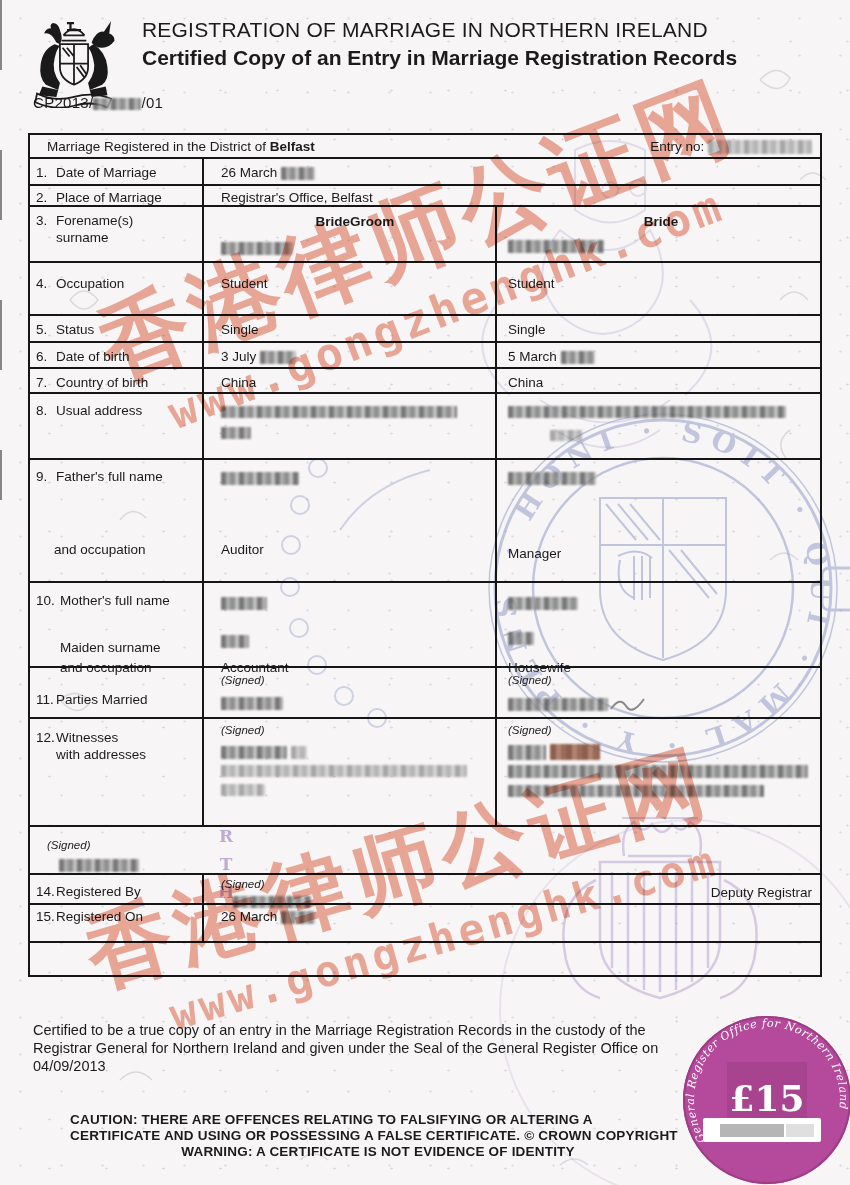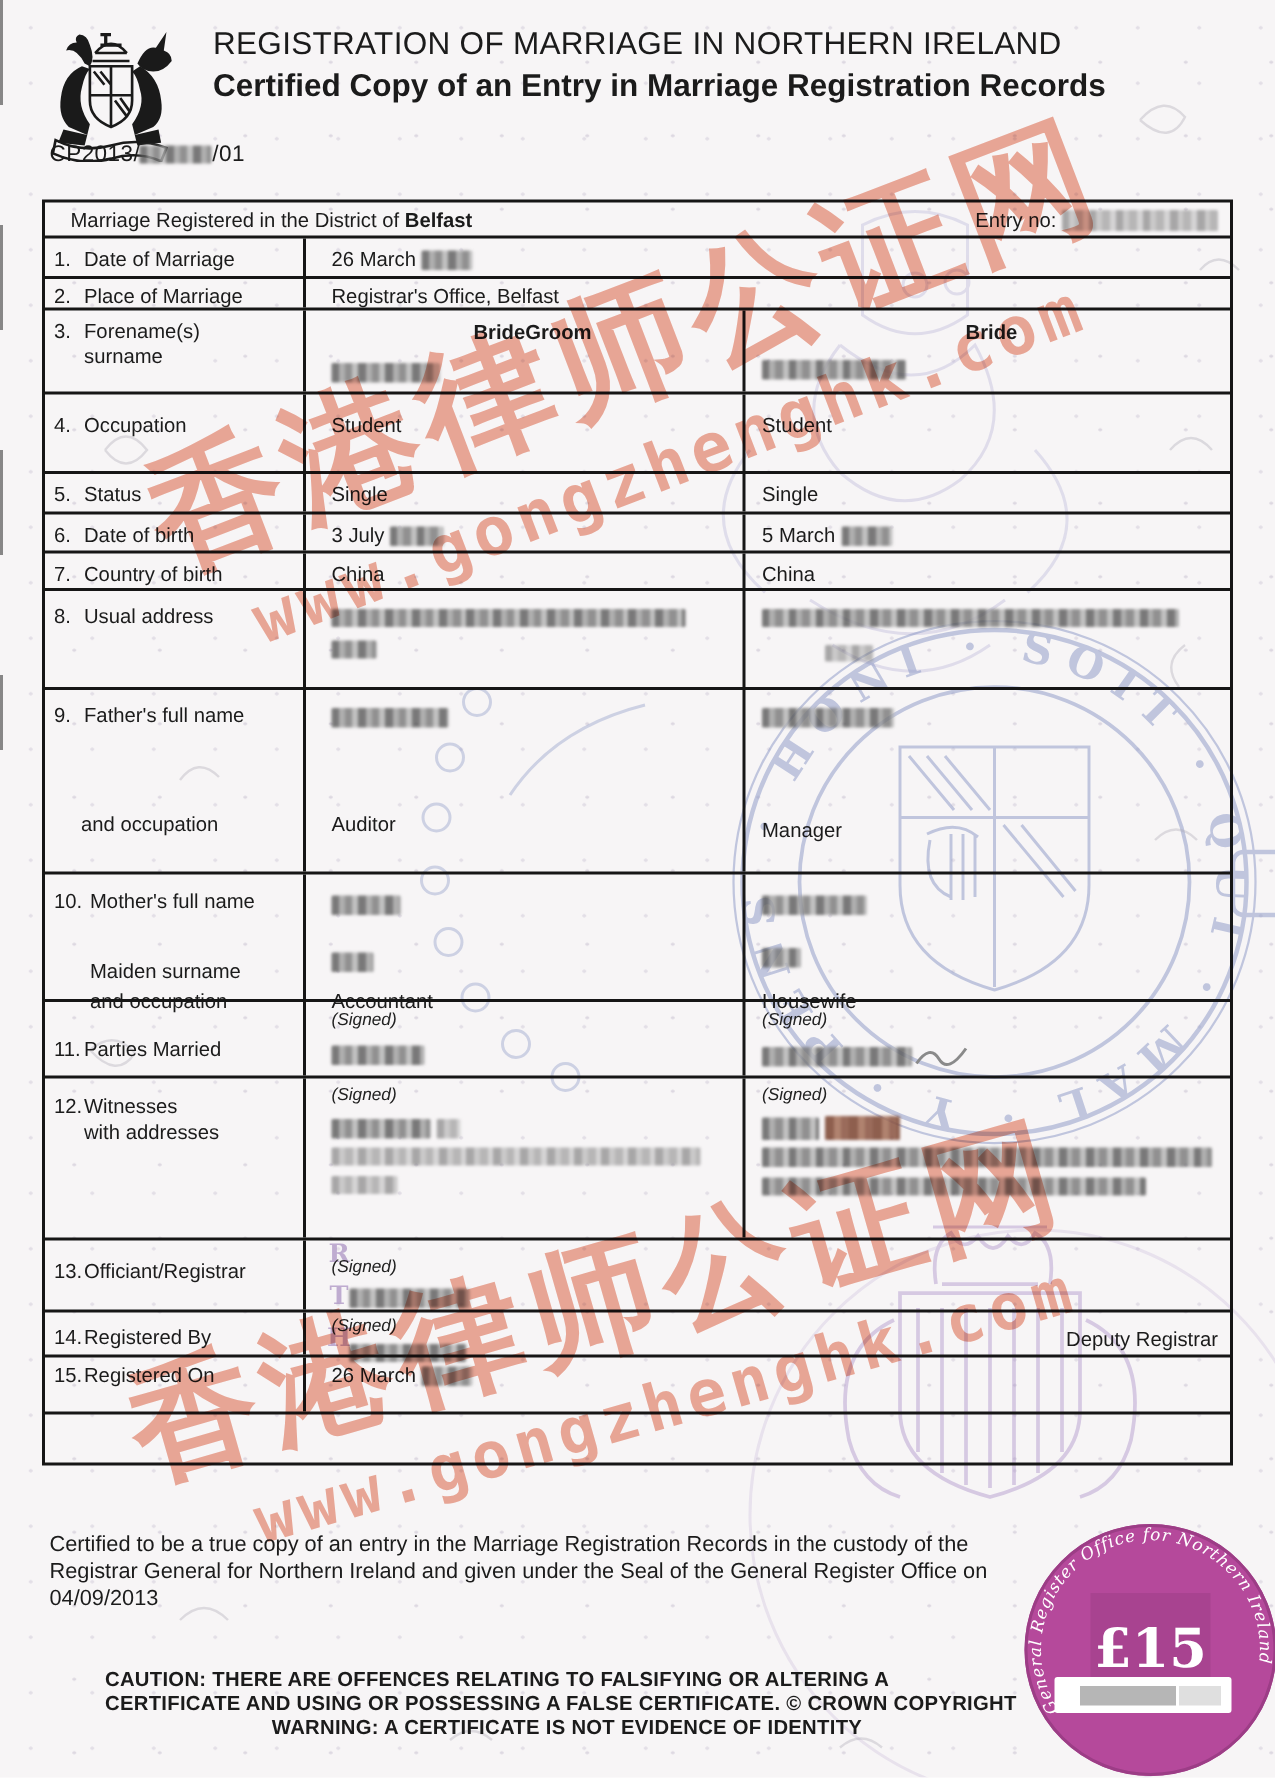--- a/index.html
+++ b/index.html
@@ -280,21 +280,20 @@
       </div>
       <div class="vb" style="padding-top:3px">
         <div class="signed">(Signed)</div>
         <div style="margin-top:4px"><span class="rd" style="width:38px;height:15px"></span> <span class="rd brn" style="width:50px;height:16px"></span></div>
         <div style="margin-top:2px"><span class="rd" style="width:300px;height:13px"></span></div>
         <div style="margin-top:2px"><span class="rd" style="width:256px;height:12px"></span></div>
       </div>
     </div>
 
     <div class="t-row" style="height:48px">
-      <div class="lc" style="padding-top:12px"><span class="num" style="top:12px">13.</span><span>Officiant/Registrar</span></div>
       <div class="vc" style="padding-top:10px">
         <div class="signed">(Signed)</div>
         <div style="margin-top:2px;margin-left:12px"><span class="rd" style="width:80px"></span></div>
       </div>
     </div>
 
     <div class="t-row" style="height:30px">
       <div class="lc" style="padding-top:8px"><span class="num" style="top:8px">14.</span><span>Registered By</span></div>
       <div class="vc" style="padding-top:1px">
         <div class="signed">(Signed)</div>

